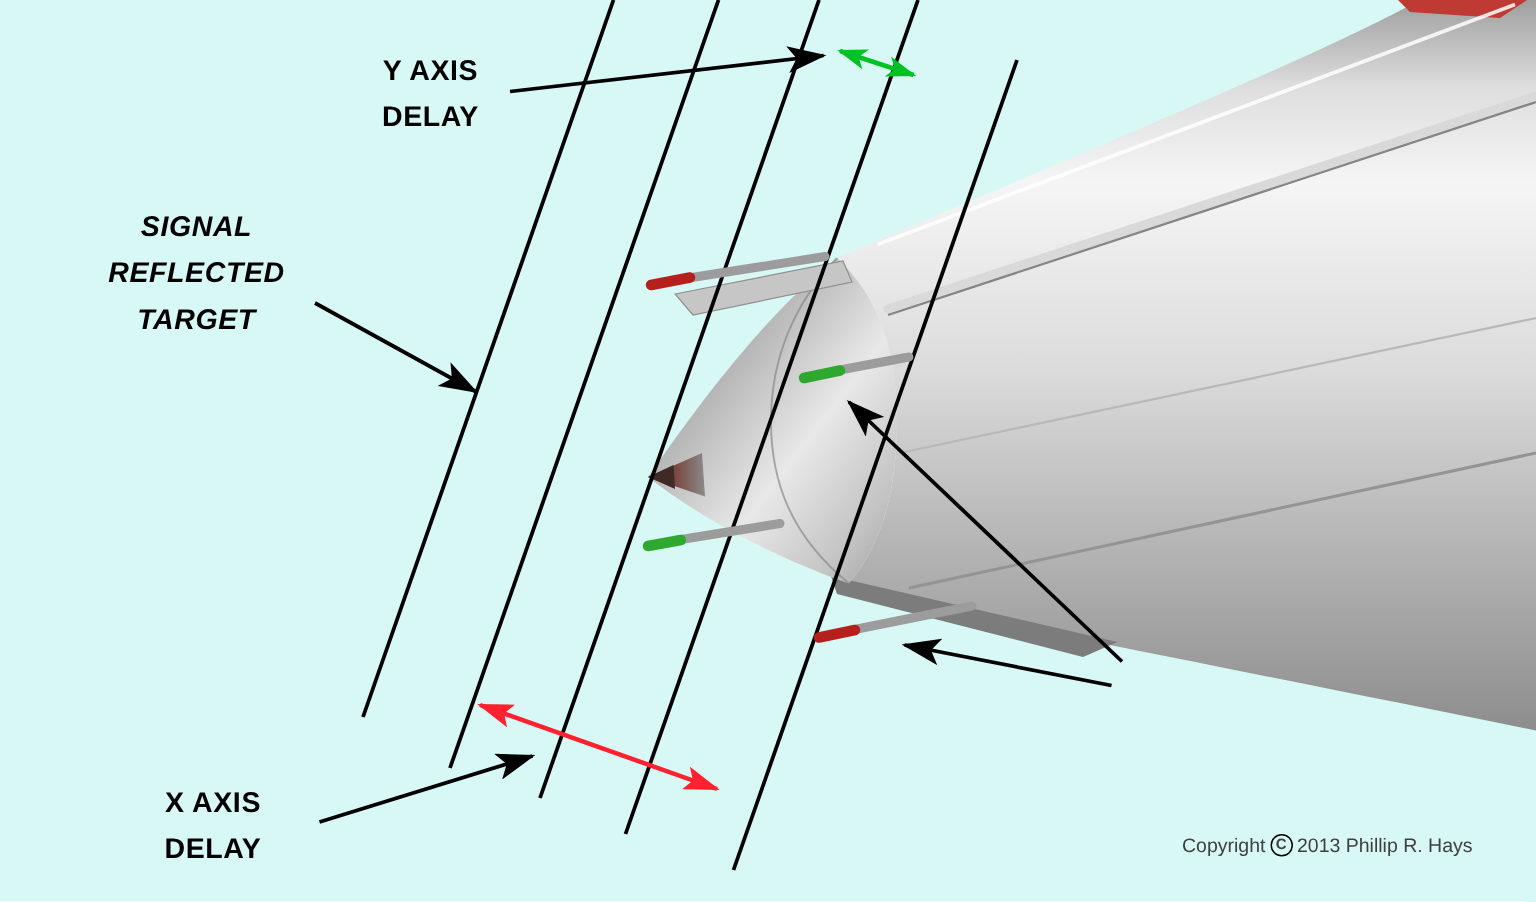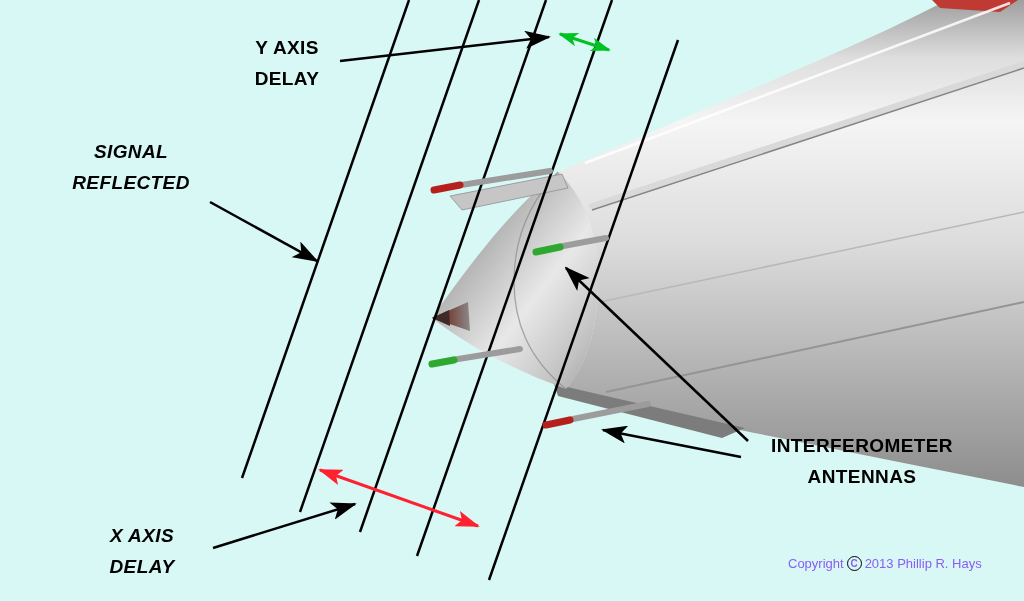--- a/index.html
+++ b/index.html
@@ -17,28 +17,28 @@
     font-weight: bold;
     font-size: 19px;
     line-height: 31px;
     text-align: center;
     color: #000000;
     letter-spacing: 0.4px;
     white-space: nowrap;
   }
   #lbl-y        { left: 212px; top: 32px;  width: 150px; }
   #lbl-signal   { left: 50px;  top: 136px; width: 162px; font-style: italic; }
-  #lbl-x        { left: 66px;  top: 520px; width: 152px; font-style: italic; }
+  #lbl-x        { left: 66px;  top: 520px; width: 152px; }
   #lbl-int      { left: 724px; top: 430px; width: 276px; }
   .copyright {
     position: absolute;
     left: 788px;
     top: 556px;
     font-size: 13px;
-    color: #8b5cf6;
+    color: #404040;
     display: flex;
     align-items: center;
     gap: 3px;
     white-space: nowrap;
   }
   .circle-c {
     display: inline-flex;
     align-items: center;
     justify-content: center;
     width: 15px;
@@ -139,31 +139,28 @@
   </svg>
 
   <div class="label" id="lbl-y">
     <div>Y AXIS</div>
     <div>DELAY</div>
   </div>
 
   <div class="label" id="lbl-signal">
     <div>SIGNAL</div>
     <div>REFLECTED</div>
+    <div>TARGET</div>
   </div>
 
   <div class="label" id="lbl-x">
     <div>X AXIS</div>
     <div>DELAY</div>
   </div>
 
-  <div class="label" id="lbl-int">
-    <div>INTERFEROMETER</div>
-    <div>ANTENNAS</div>
-  </div>
 
   <div class="copyright">
     <span>Copyright</span>
     <span class="circle-c">C</span>
     <span>2013 Phillip R. Hays</span>
   </div>
 
 </div>
 
 </body></html>

